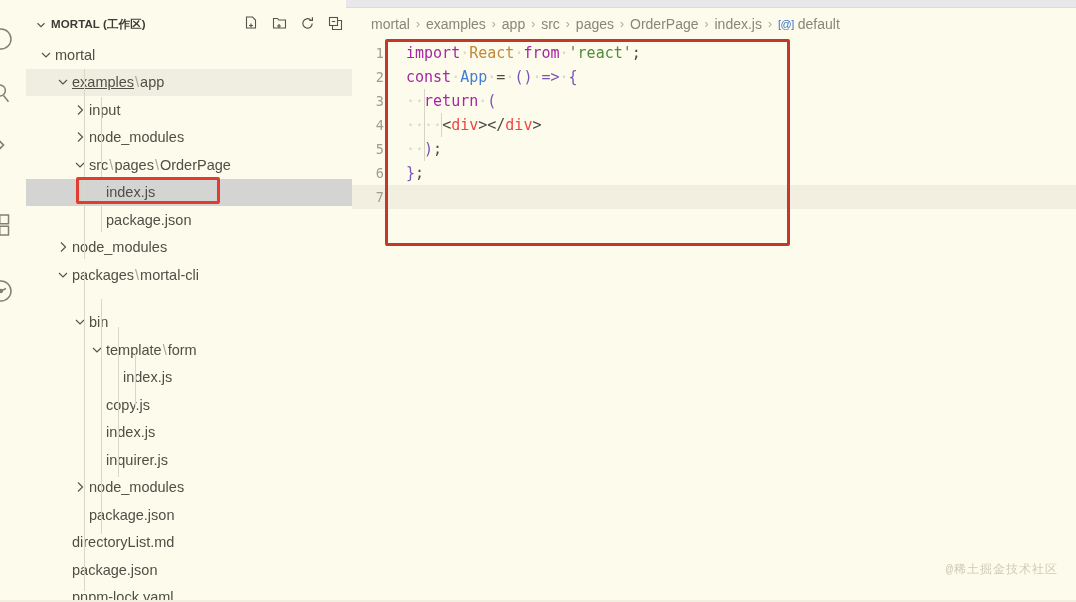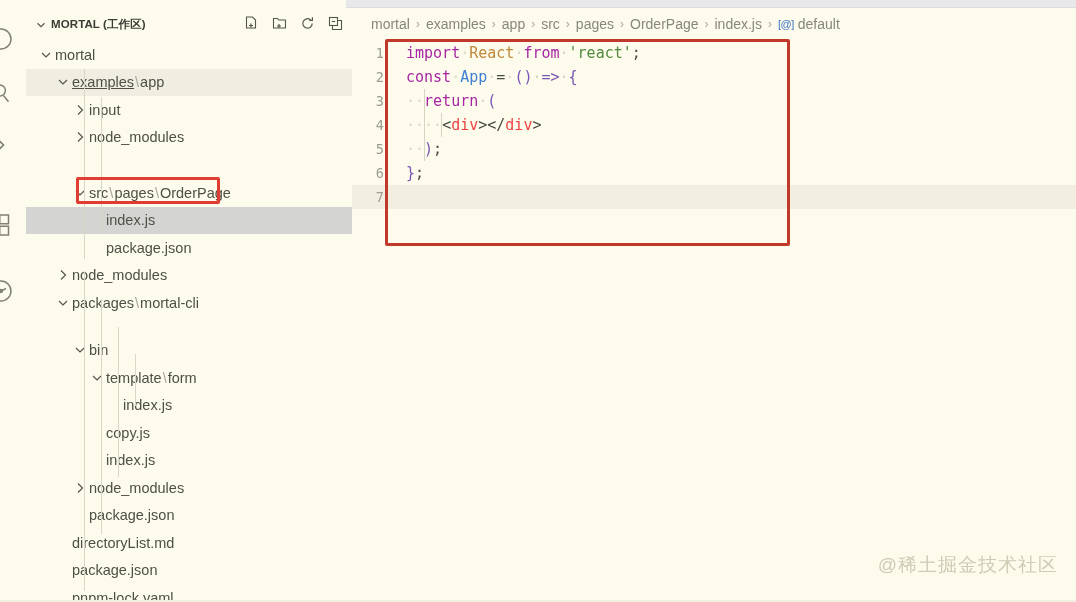--- a/index.html
+++ b/index.html
@@ -203,23 +203,23 @@
     width: 405px; height: 207px;
     border: 3px solid #c0392b;
     border-radius: 2px;
     pointer-events: none;
   }
 
   
   .watermark {
     position: absolute;
     right: 18px; bottom: 24px;
-    font-size: 19px;
+    font-size: 12px;
     color: #cfcbb7;
-    font-family: Liberation Sans, sans-serif;
+    font-family: Liberation Mono, monospace;
     letter-spacing: 1px;
   }
   
   .bottom-line {
     position: absolute; left: 0; bottom: 0;
     width: 1076px; height: 2px;
     background: #f2efe0;
   }
 </style>
 </head>
@@ -333,21 +333,21 @@
           <span class="lbl"><span>input</span></span>
         </div>
         <div class="row" style="padding-left: 46px;">
           <span class="twist">
             <svg viewBox="0 0 16 16" fill="none" stroke="currentColor" stroke-width="1.2">
               <path d="M6 3.5 l4.5 4.5 l-4.5 4.5"></path>
             </svg>
           </span>
           <span class="lbl"><span>node_modules</span></span>
         </div>
-        <div class="row" style="padding-left: 46px; margin-top: 28px;">
+        <div class="row" style="padding-left: 46px;">
           <span class="twist">
             <svg viewBox="0 0 16 16" fill="none" stroke="currentColor" stroke-width="1.2">
               <path d="M4 6 l4 4 l4 -4"></path>
             </svg>
           </span>
           <span class="lbl"><span>src</span><span class="sep">\</span><span>pages</span><span class="sep">\</span><span>OrderPage</span></span>
         </div>
         <div class="row sel" style="padding-left: 63px;">
           <span class="twist empty">
             <svg viewBox="0 0 16 16" fill="none" stroke="currentColor" stroke-width="1.2">
@@ -412,20 +412,28 @@
           </span>
           <span class="lbl"><span>copy.js</span></span>
         </div>
         <div class="row" style="padding-left: 63px;">
           <span class="twist empty">
             <svg viewBox="0 0 16 16" fill="none" stroke="currentColor" stroke-width="1.2">
               <path d="M6 3.5 l4.5 4.5 l-4.5 4.5"></path>
             </svg>
           </span>
           <span class="lbl"><span>index.js</span></span>
+        </div>
+        <div class="row" style="padding-left: 63px;">
+          <span class="twist empty">
+            <svg viewBox="0 0 16 16" fill="none" stroke="currentColor" stroke-width="1.2">
+              <path d="M6 3.5 l4.5 4.5 l-4.5 4.5"></path>
+            </svg>
+          </span>
+          <span class="lbl"><span>inquirer.js</span></span>
         </div>
         <div class="row" style="padding-left: 46px;">
           <span class="twist">
             <svg viewBox="0 0 16 16" fill="none" stroke="currentColor" stroke-width="1.2">
               <path d="M6 3.5 l4.5 4.5 l-4.5 4.5"></path>
             </svg>
           </span>
           <span class="lbl"><span>node_modules</span></span>
         </div>
         <div class="row" style="padding-left: 46px;">

